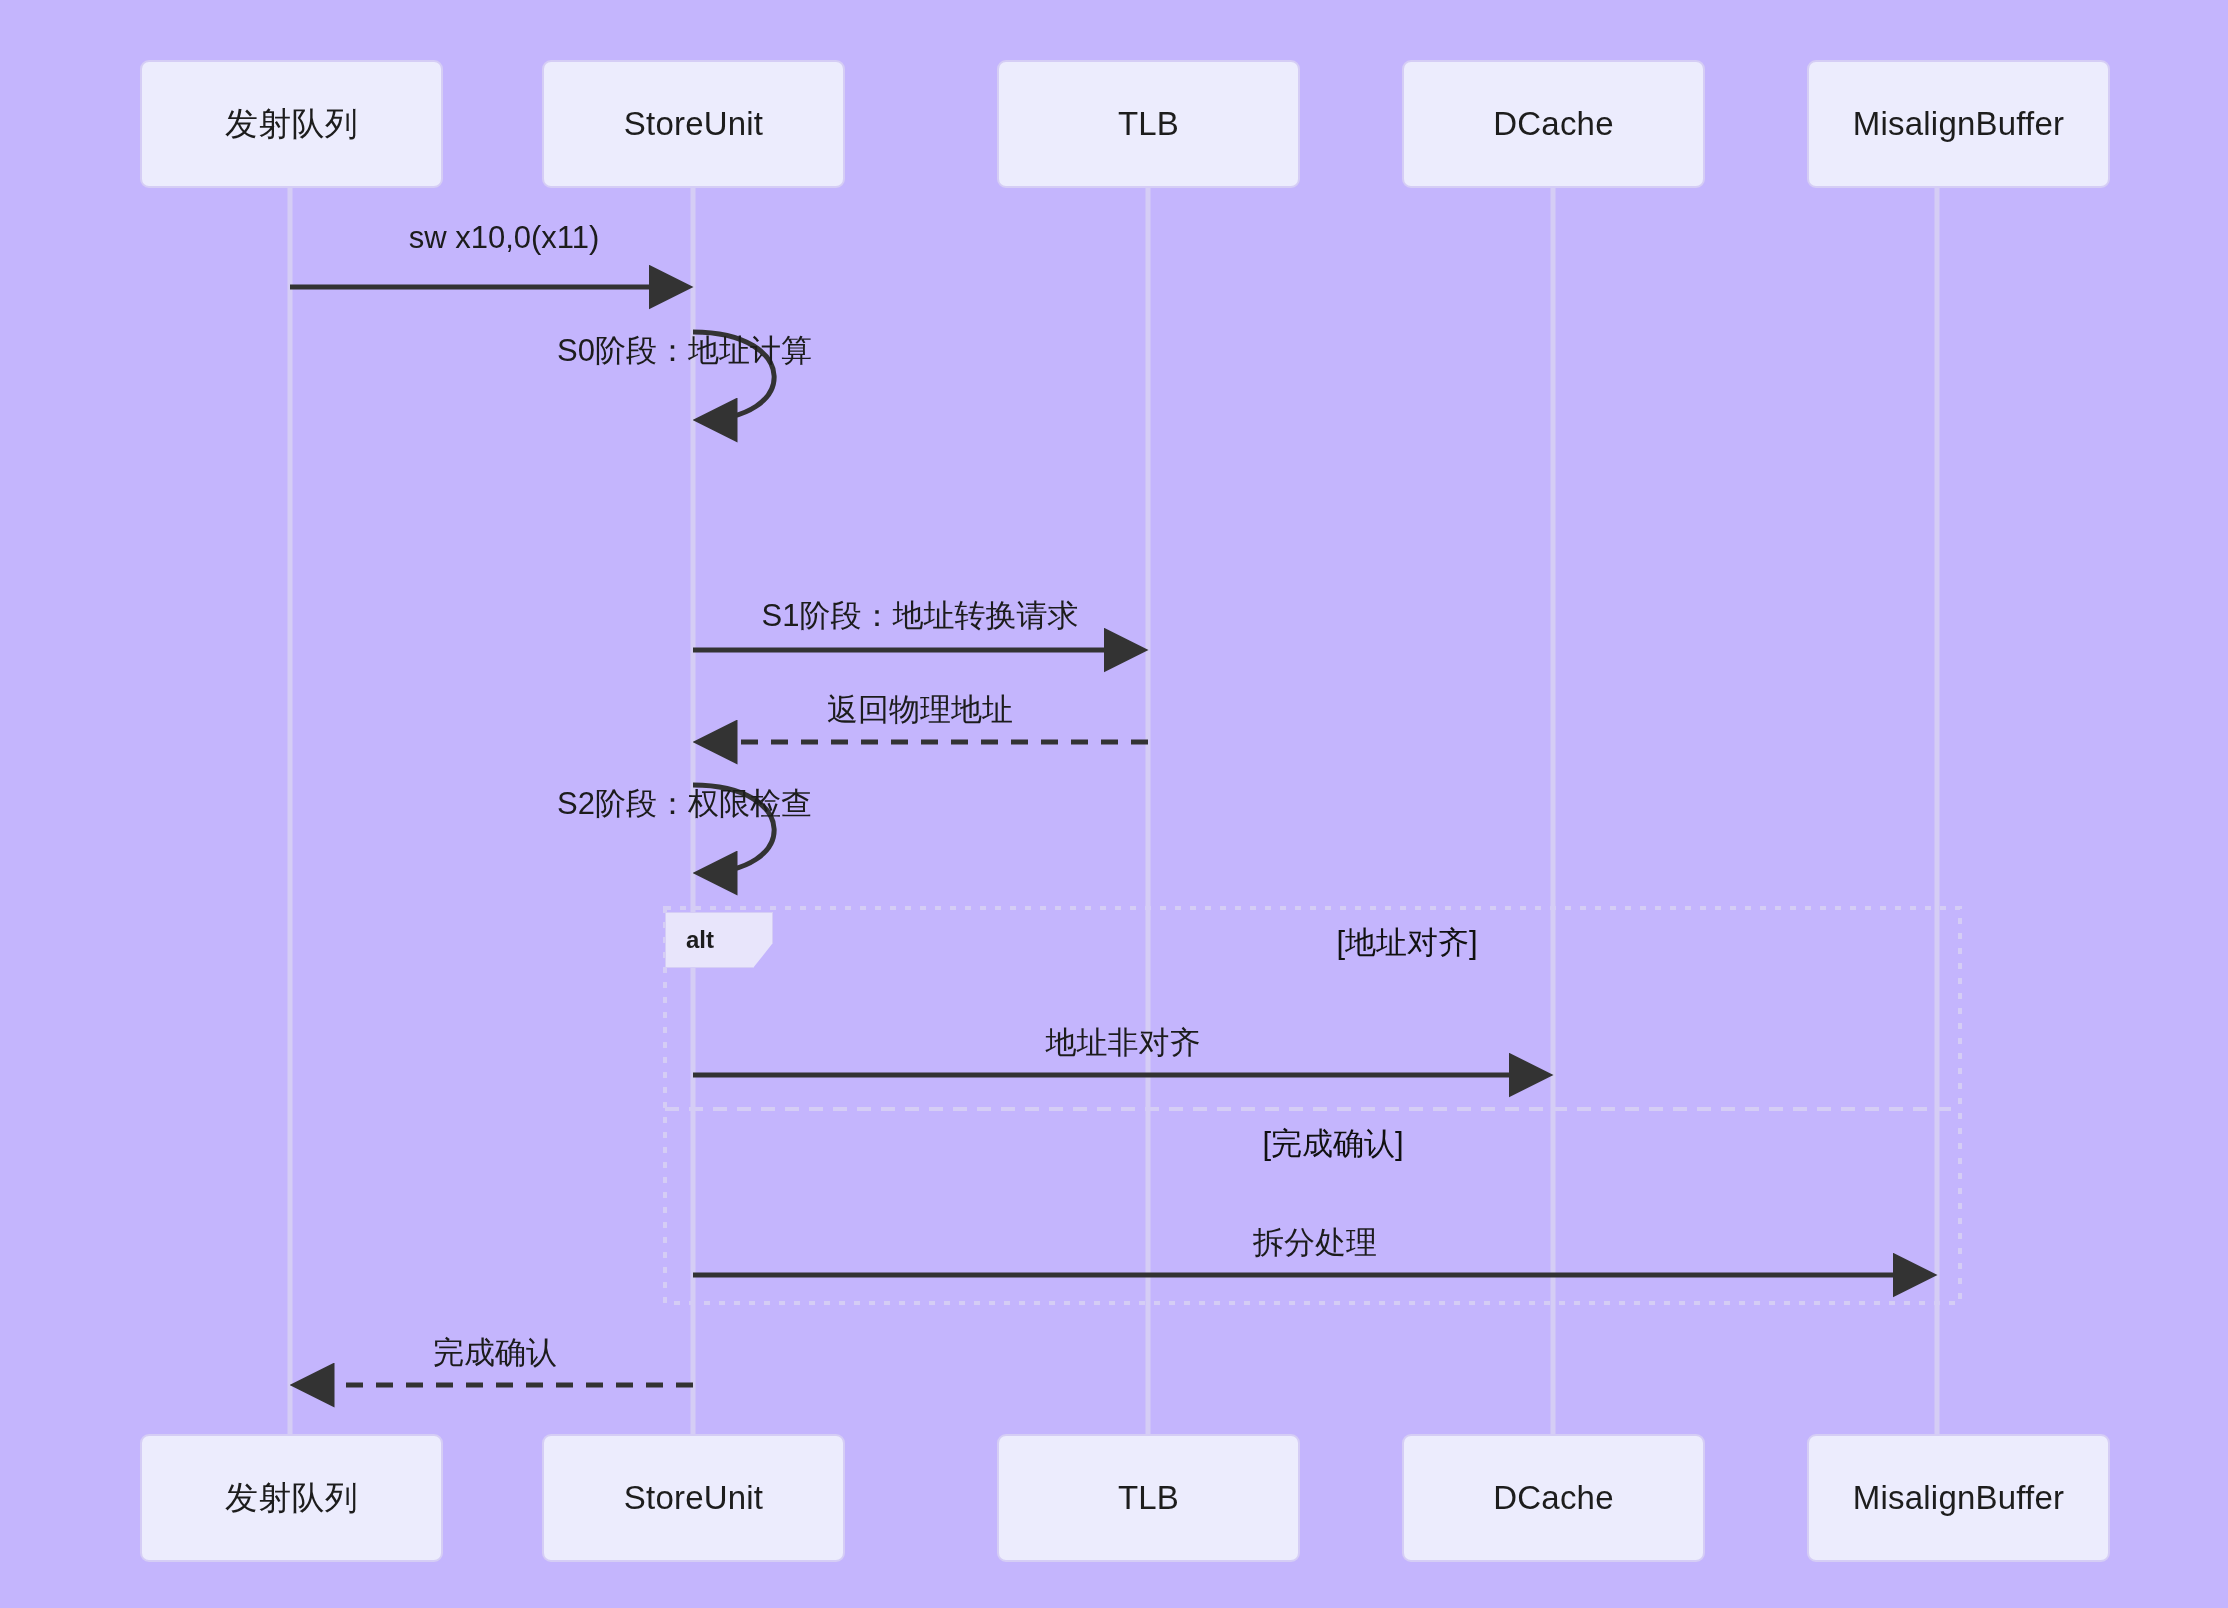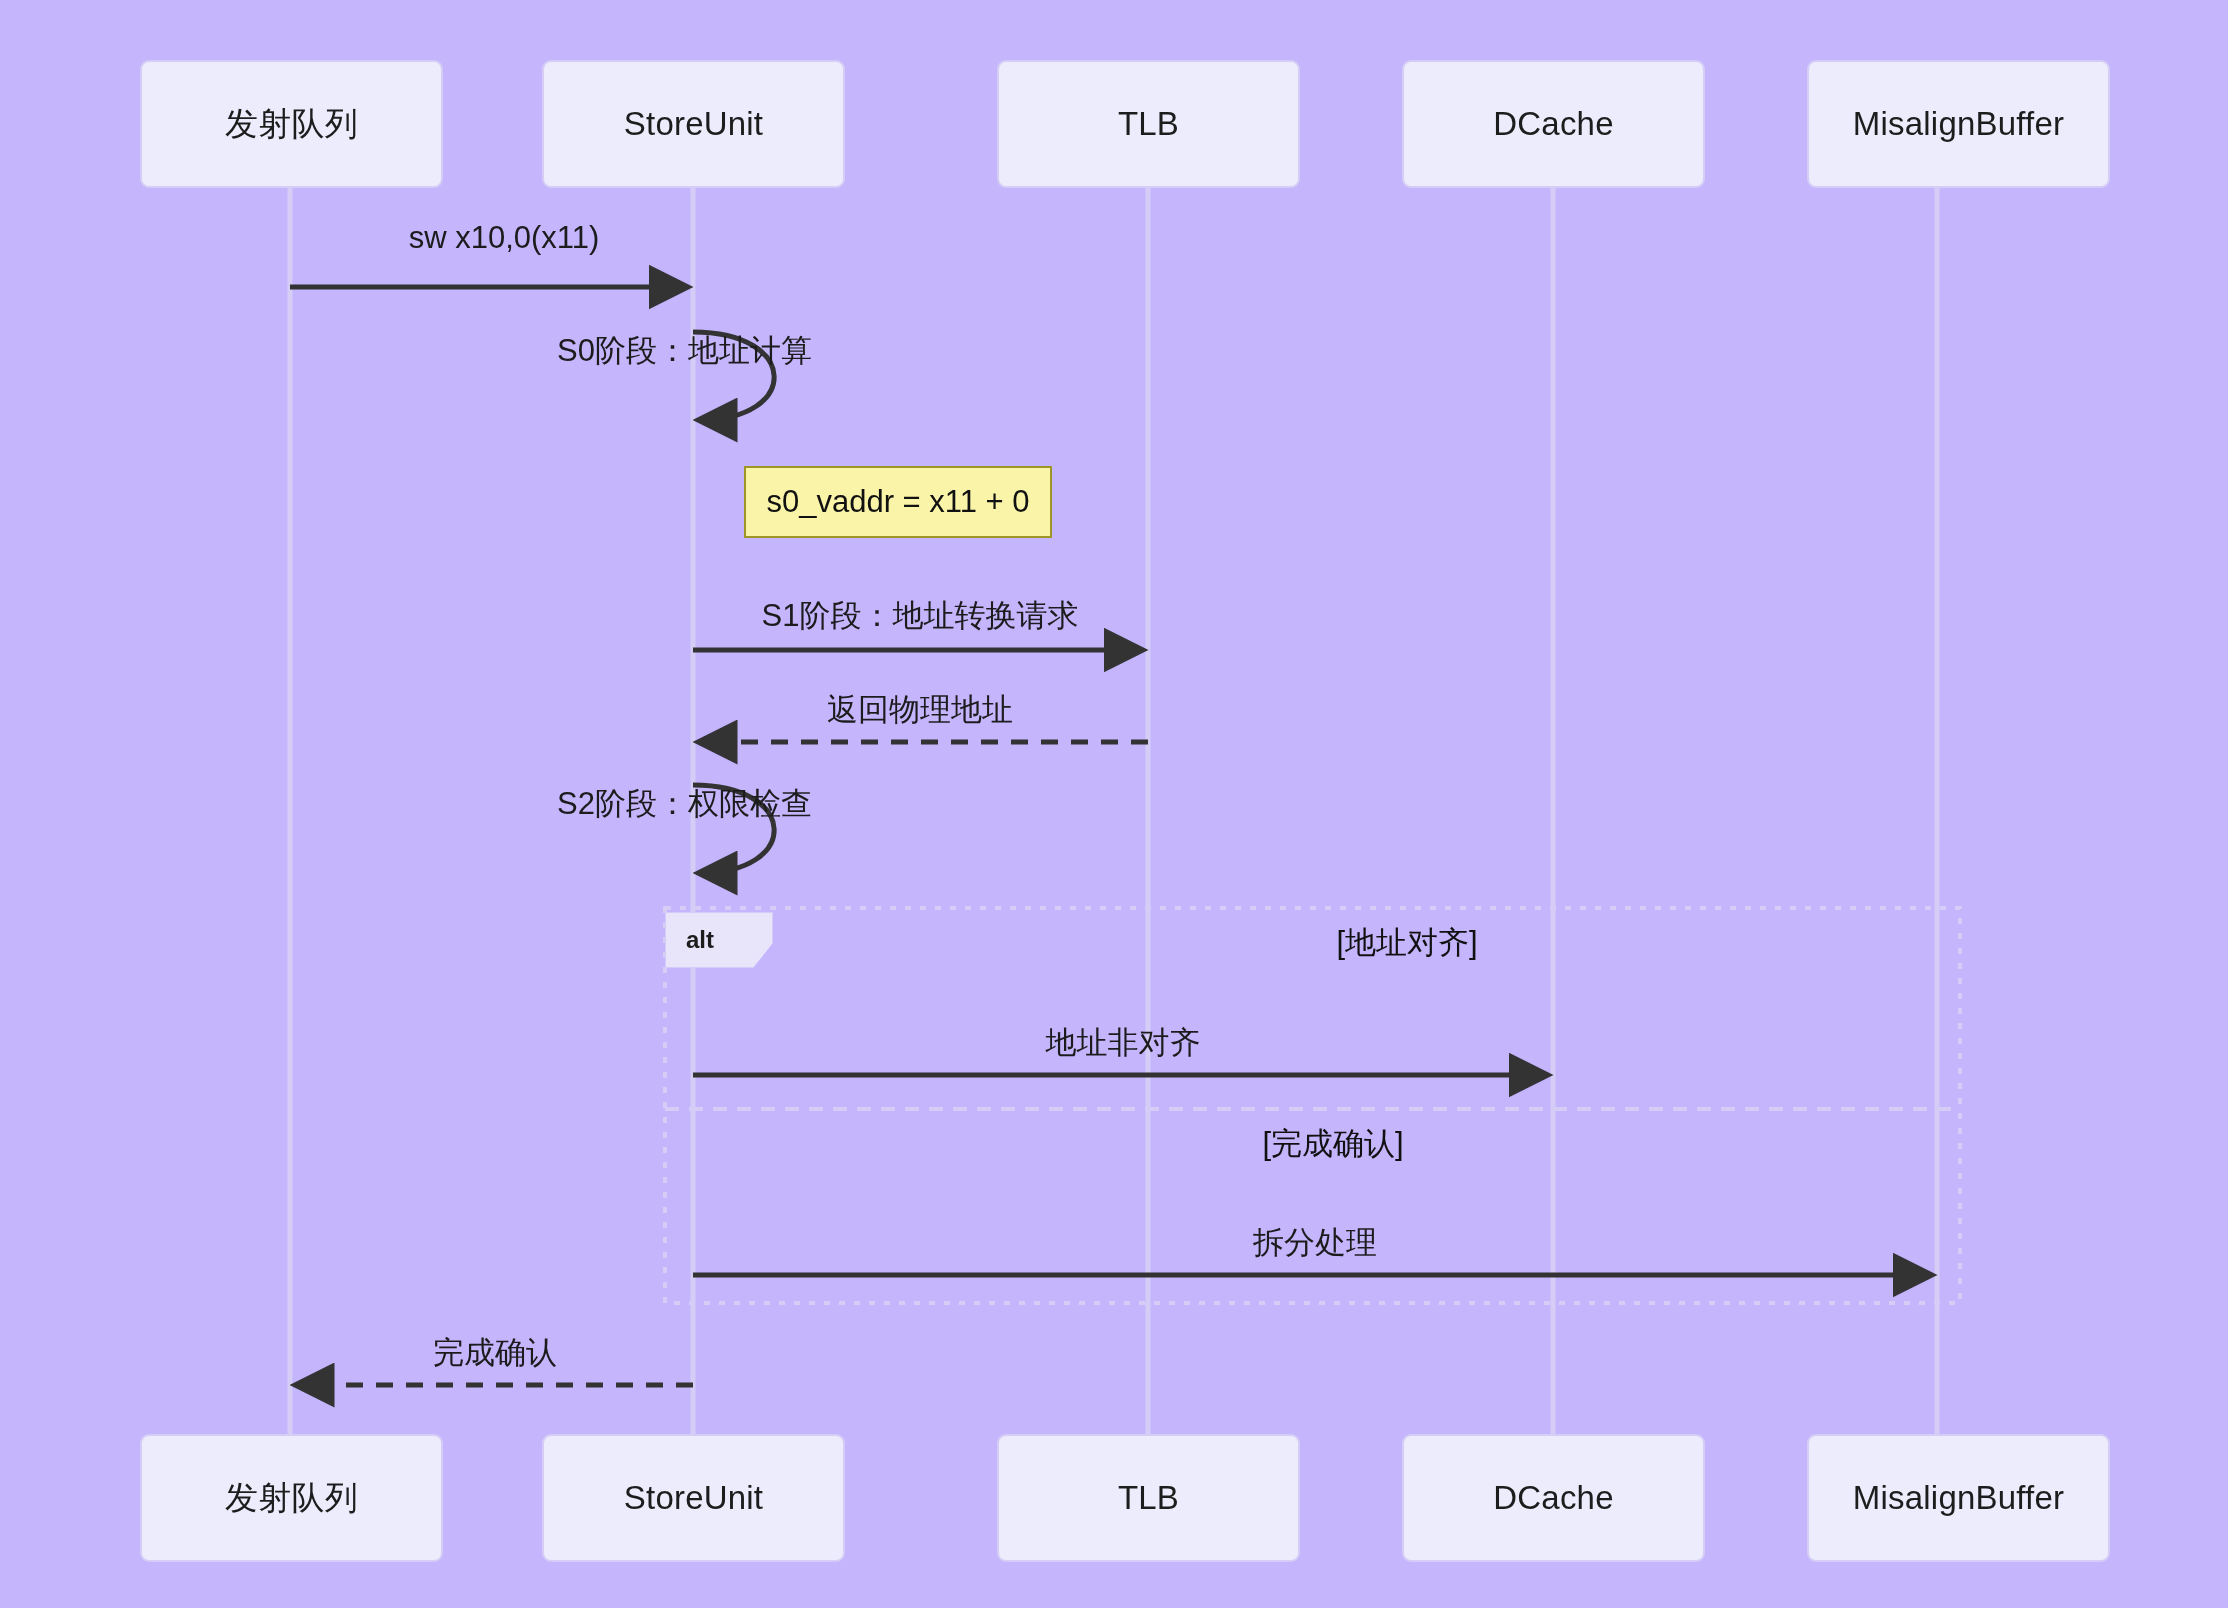--- a/index.html
+++ b/index.html
@@ -171,23 +171,20 @@
   <div class="msg-label" style="left:492px; top:220px;margin-left:12px;">sw x10,0(x11)</div>
 
   <div class="selfmsg-label" style="left:557px; top:330px;">S0阶段：地址计算</div>
 
   <div class="msg-label" style="left:920px; top:595px;">S1阶段：地址转换请求</div>
 
   <div class="msg-label" style="left:920px; top:689px;">返回物理地址</div>
 
   <div class="selfmsg-label" style="left:557px; top:783px;">S2阶段：权限检查</div>
 
-  <div class="note-box" style="left:744px; top:466px; width:308px; height:72px;">
-    <span>s0_vaddr = x11 + 0</span>
-  </div>
 
   <div class="alt-label" style="left:665px; top:912px; width:108px; height:56px;">
     <span>alt</span>
   </div>
 
   <div class="cond-label" style="left:1383px; top:922px;margin-left:24px;">[地址对齐]</div>
 
   <div class="msg-label" style="left:1123px; top:1022px;">地址非对齐</div>
 
   <div class="cond-label" style="left:1333px; top:1123px;">[完成确认]</div>

